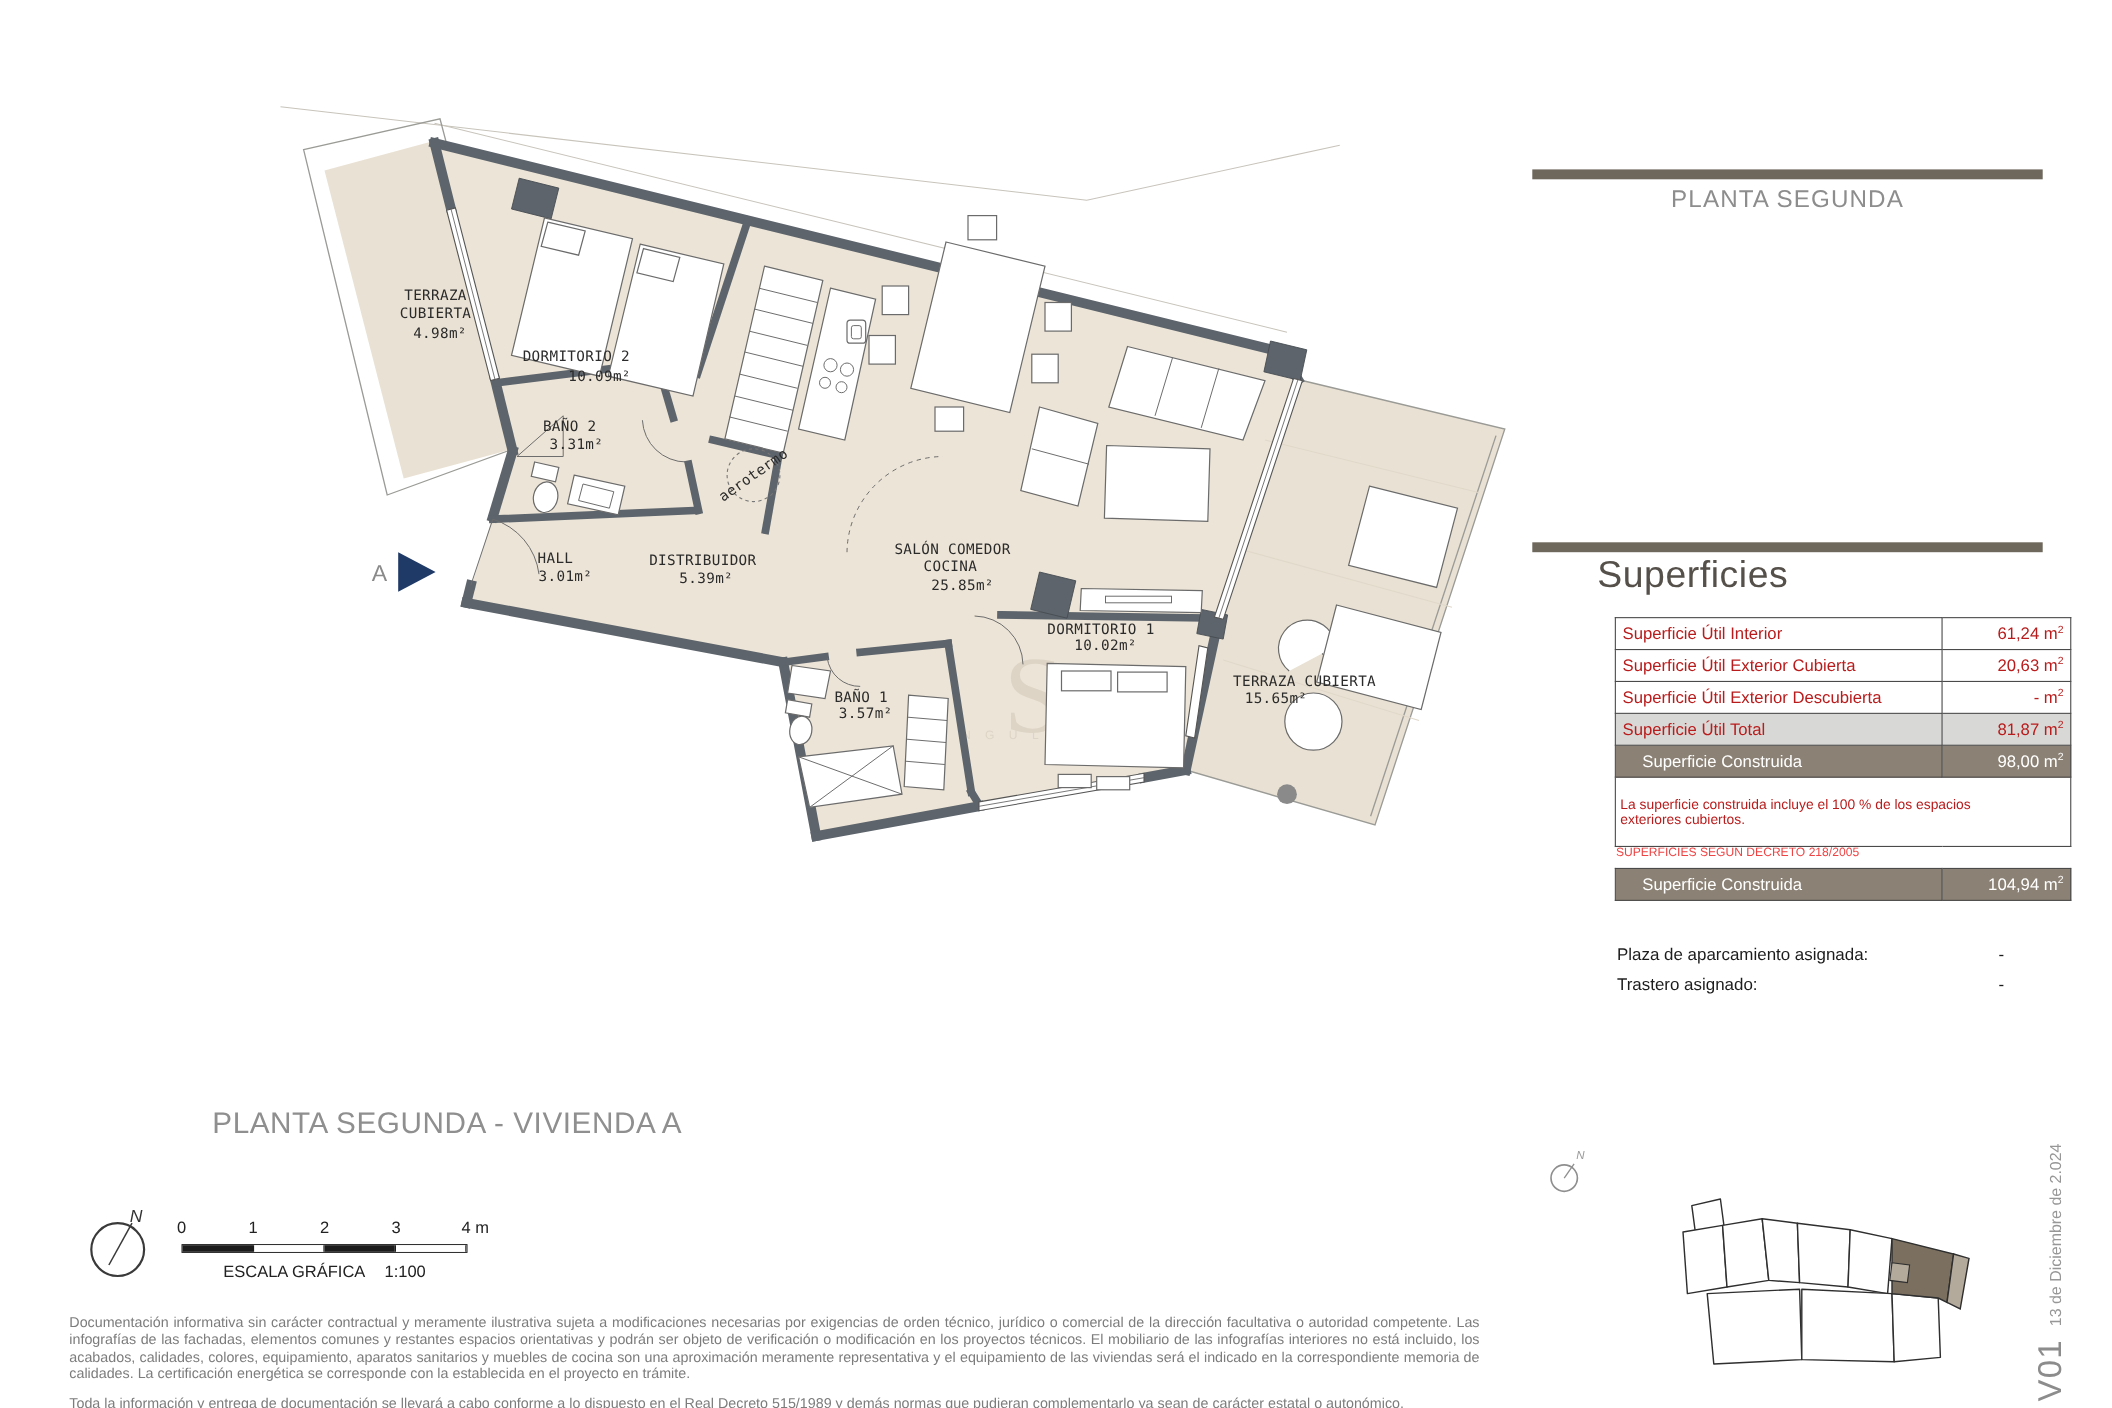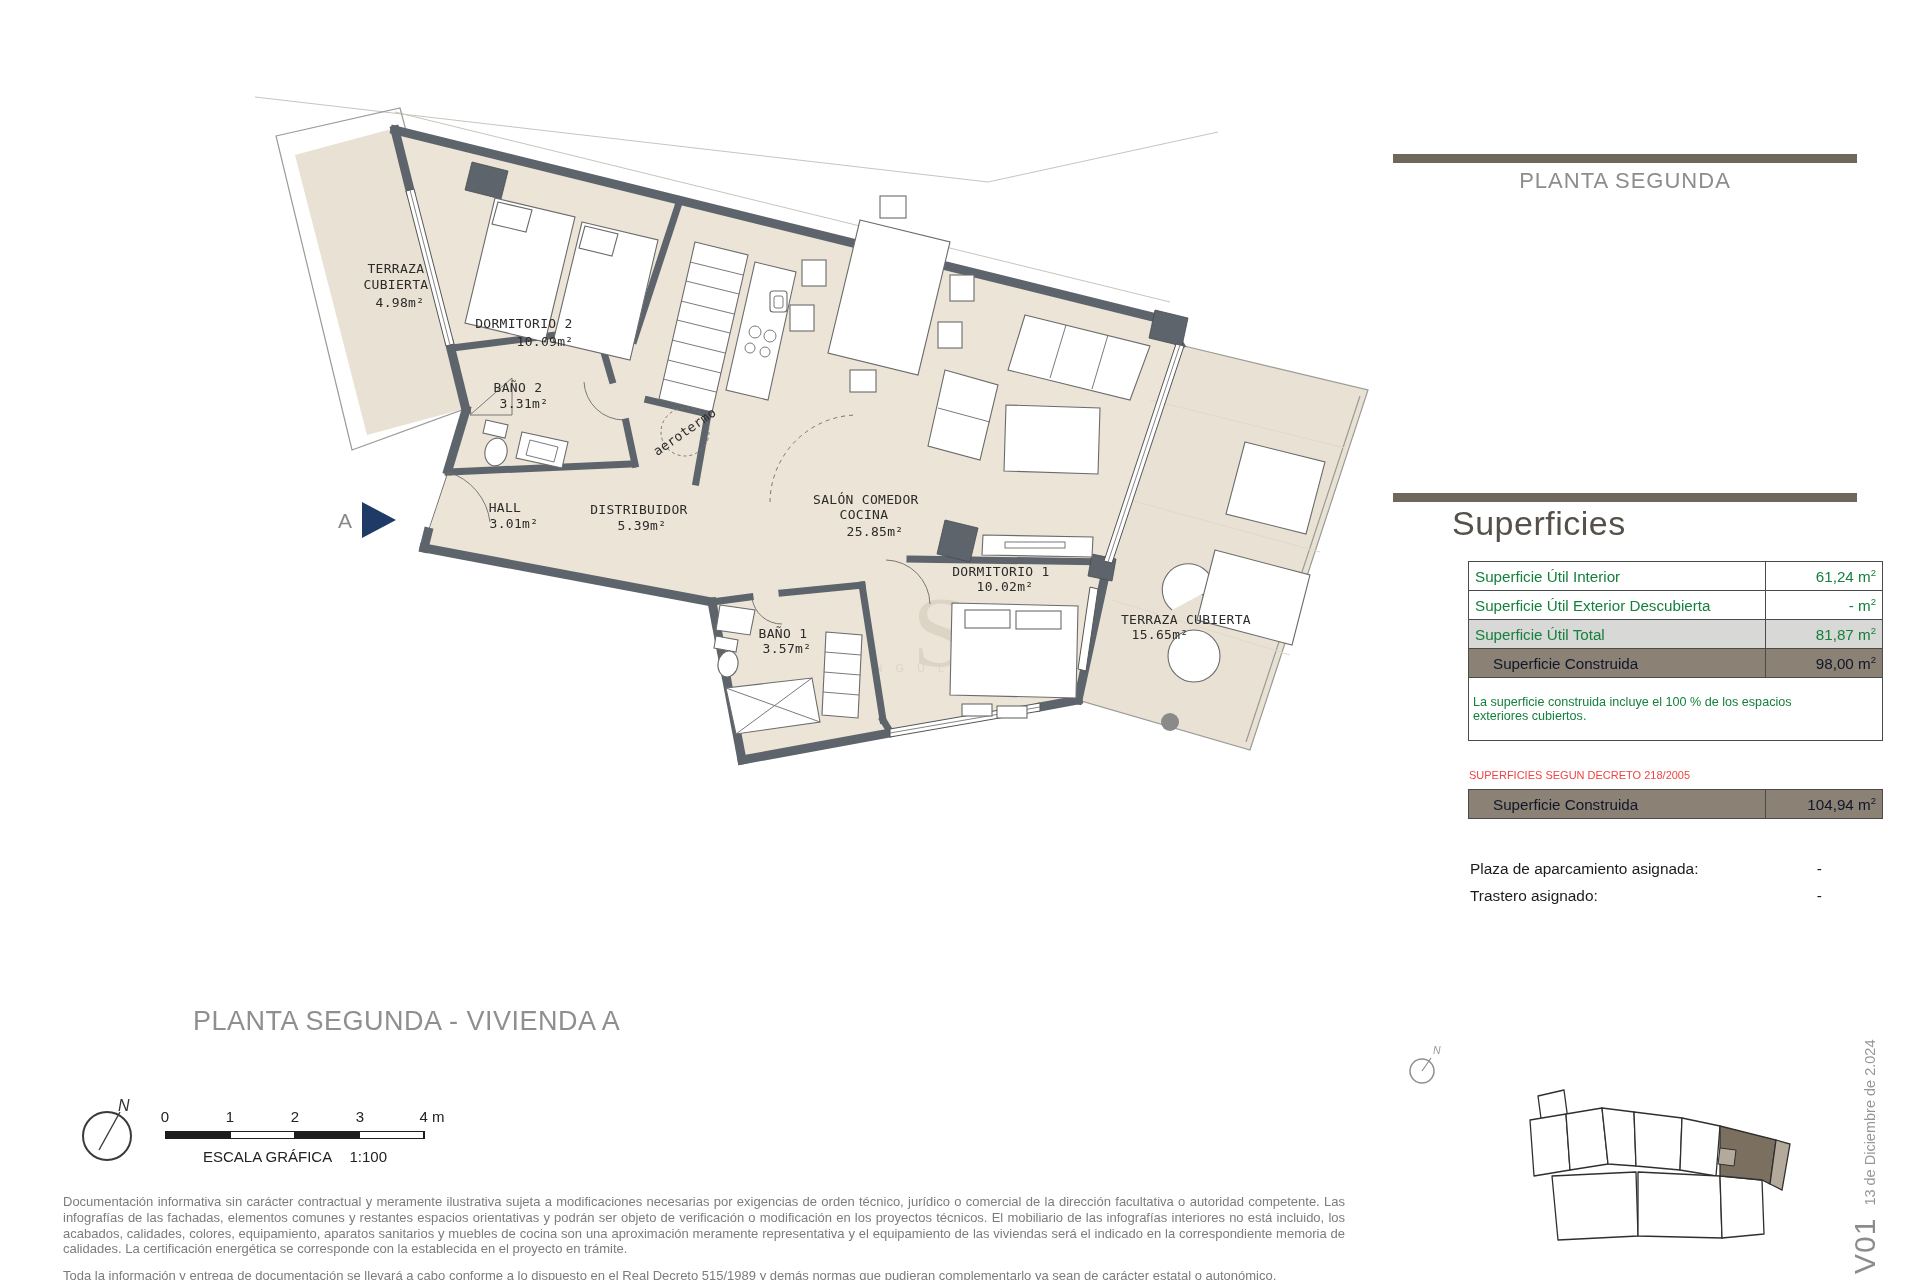--- a/index.html
+++ b/index.html
@@ -6,25 +6,25 @@
   .page{position:relative;width:1920px;height:1280px;background:#ffffff;overflow:hidden;
         font-family:"Liberation Sans",sans-serif;margin:0 auto;}
   
   .bar{position:absolute;height:9px;background:#6e675c;}
   .bar-top{left:1393px;top:154px;width:464px;}
   .bar-mid{left:1393px;top:493px;width:464px;}
   .floor-heading{position:absolute;left:1393px;top:168px;width:464px;text-align:center;
         font-size:22px;letter-spacing:1px;color:#8d8d8d;}
   .sup-title{position:absolute;left:1452px;top:504px;font-size:34px;color:#55504a;letter-spacing:.5px;}
   table.sup{position:absolute;border-collapse:collapse;background:#fff;}
-  table.sup td{border:1.6px solid #4a4a4a;font-size:15.2px;color:#15803d;padding:3px 6px;height:22px;white-space:nowrap;}
+  table.sup td{border:1.6px solid #4a4a4a;font-size:15.2px;color:#b91c1c;padding:3px 6px;height:22px;white-space:nowrap;}
   table.sup td.lbl{width:266px;}
   table.sup td.val{width:86px;text-align:right;}
   table.sup tr.gray td{background:#d8d8d6;}
-  table.sup tr.brown td{background:#8b8174;color:#0f172a;padding-left:24px;}
+  table.sup tr.brown td{background:#8b8174;color:#ffffff;padding-left:24px;}
   table.sup td.note{font-size:12.6px;line-height:1.12;padding:17px 4px;height:auto;}
   .t-main{left:1468px;top:561px;}
   .t-decree{left:1468px;top:789px;}
   .decree-heading{position:absolute;left:1469px;top:769px;font-size:11px;color:#ef4444;}
   .assign{position:absolute;left:1470px;width:352px;display:flex;justify-content:space-between;
         font-size:15.4px;color:#1c1c1c;}
   
   .plan-title{position:absolute;left:193px;top:1006px;font-size:27px;color:#8f8f8f;letter-spacing:.5px;}
   .scale-ticks{position:absolute;left:0;top:1108px;height:18px;font-size:15px;color:#222;}
   .scale-ticks span{position:absolute;transform:translateX(-50%);white-space:nowrap;}
@@ -270,20 +270,24 @@
   <div class="bar bar-mid"></div>
   <div class="sup-title">Superficies</div>
 
   <table class="sup t-main">
     <tbody>
         <tr>
       <td class="lbl">Superficie Útil Interior</td>
       <td class="val"><span>61,24</span>&nbsp;<span>m</span><sup>2</sup></td>
     </tr>
     <tr>
+      <td class="lbl">Superficie Útil Exterior Cubierta</td>
+      <td class="val"><span>20,63</span>&nbsp;<span>m</span><sup>2</sup></td>
+    </tr>
+    <tr>
       <td class="lbl">Superficie Útil Exterior Descubierta</td>
       <td class="val"><span>-</span>&nbsp;<span>m</span><sup>2</sup></td>
     </tr>
     <tr class="gray">
       <td class="lbl">Superficie Útil Total</td>
       <td class="val"><span>81,87</span>&nbsp;<span>m</span><sup>2</sup></td>
     </tr>
     <tr class="brown">
       <td class="lbl">Superficie Construida</td>
       <td class="val"><span>98,00</span>&nbsp;<span>m</span><sup>2</sup></td>

